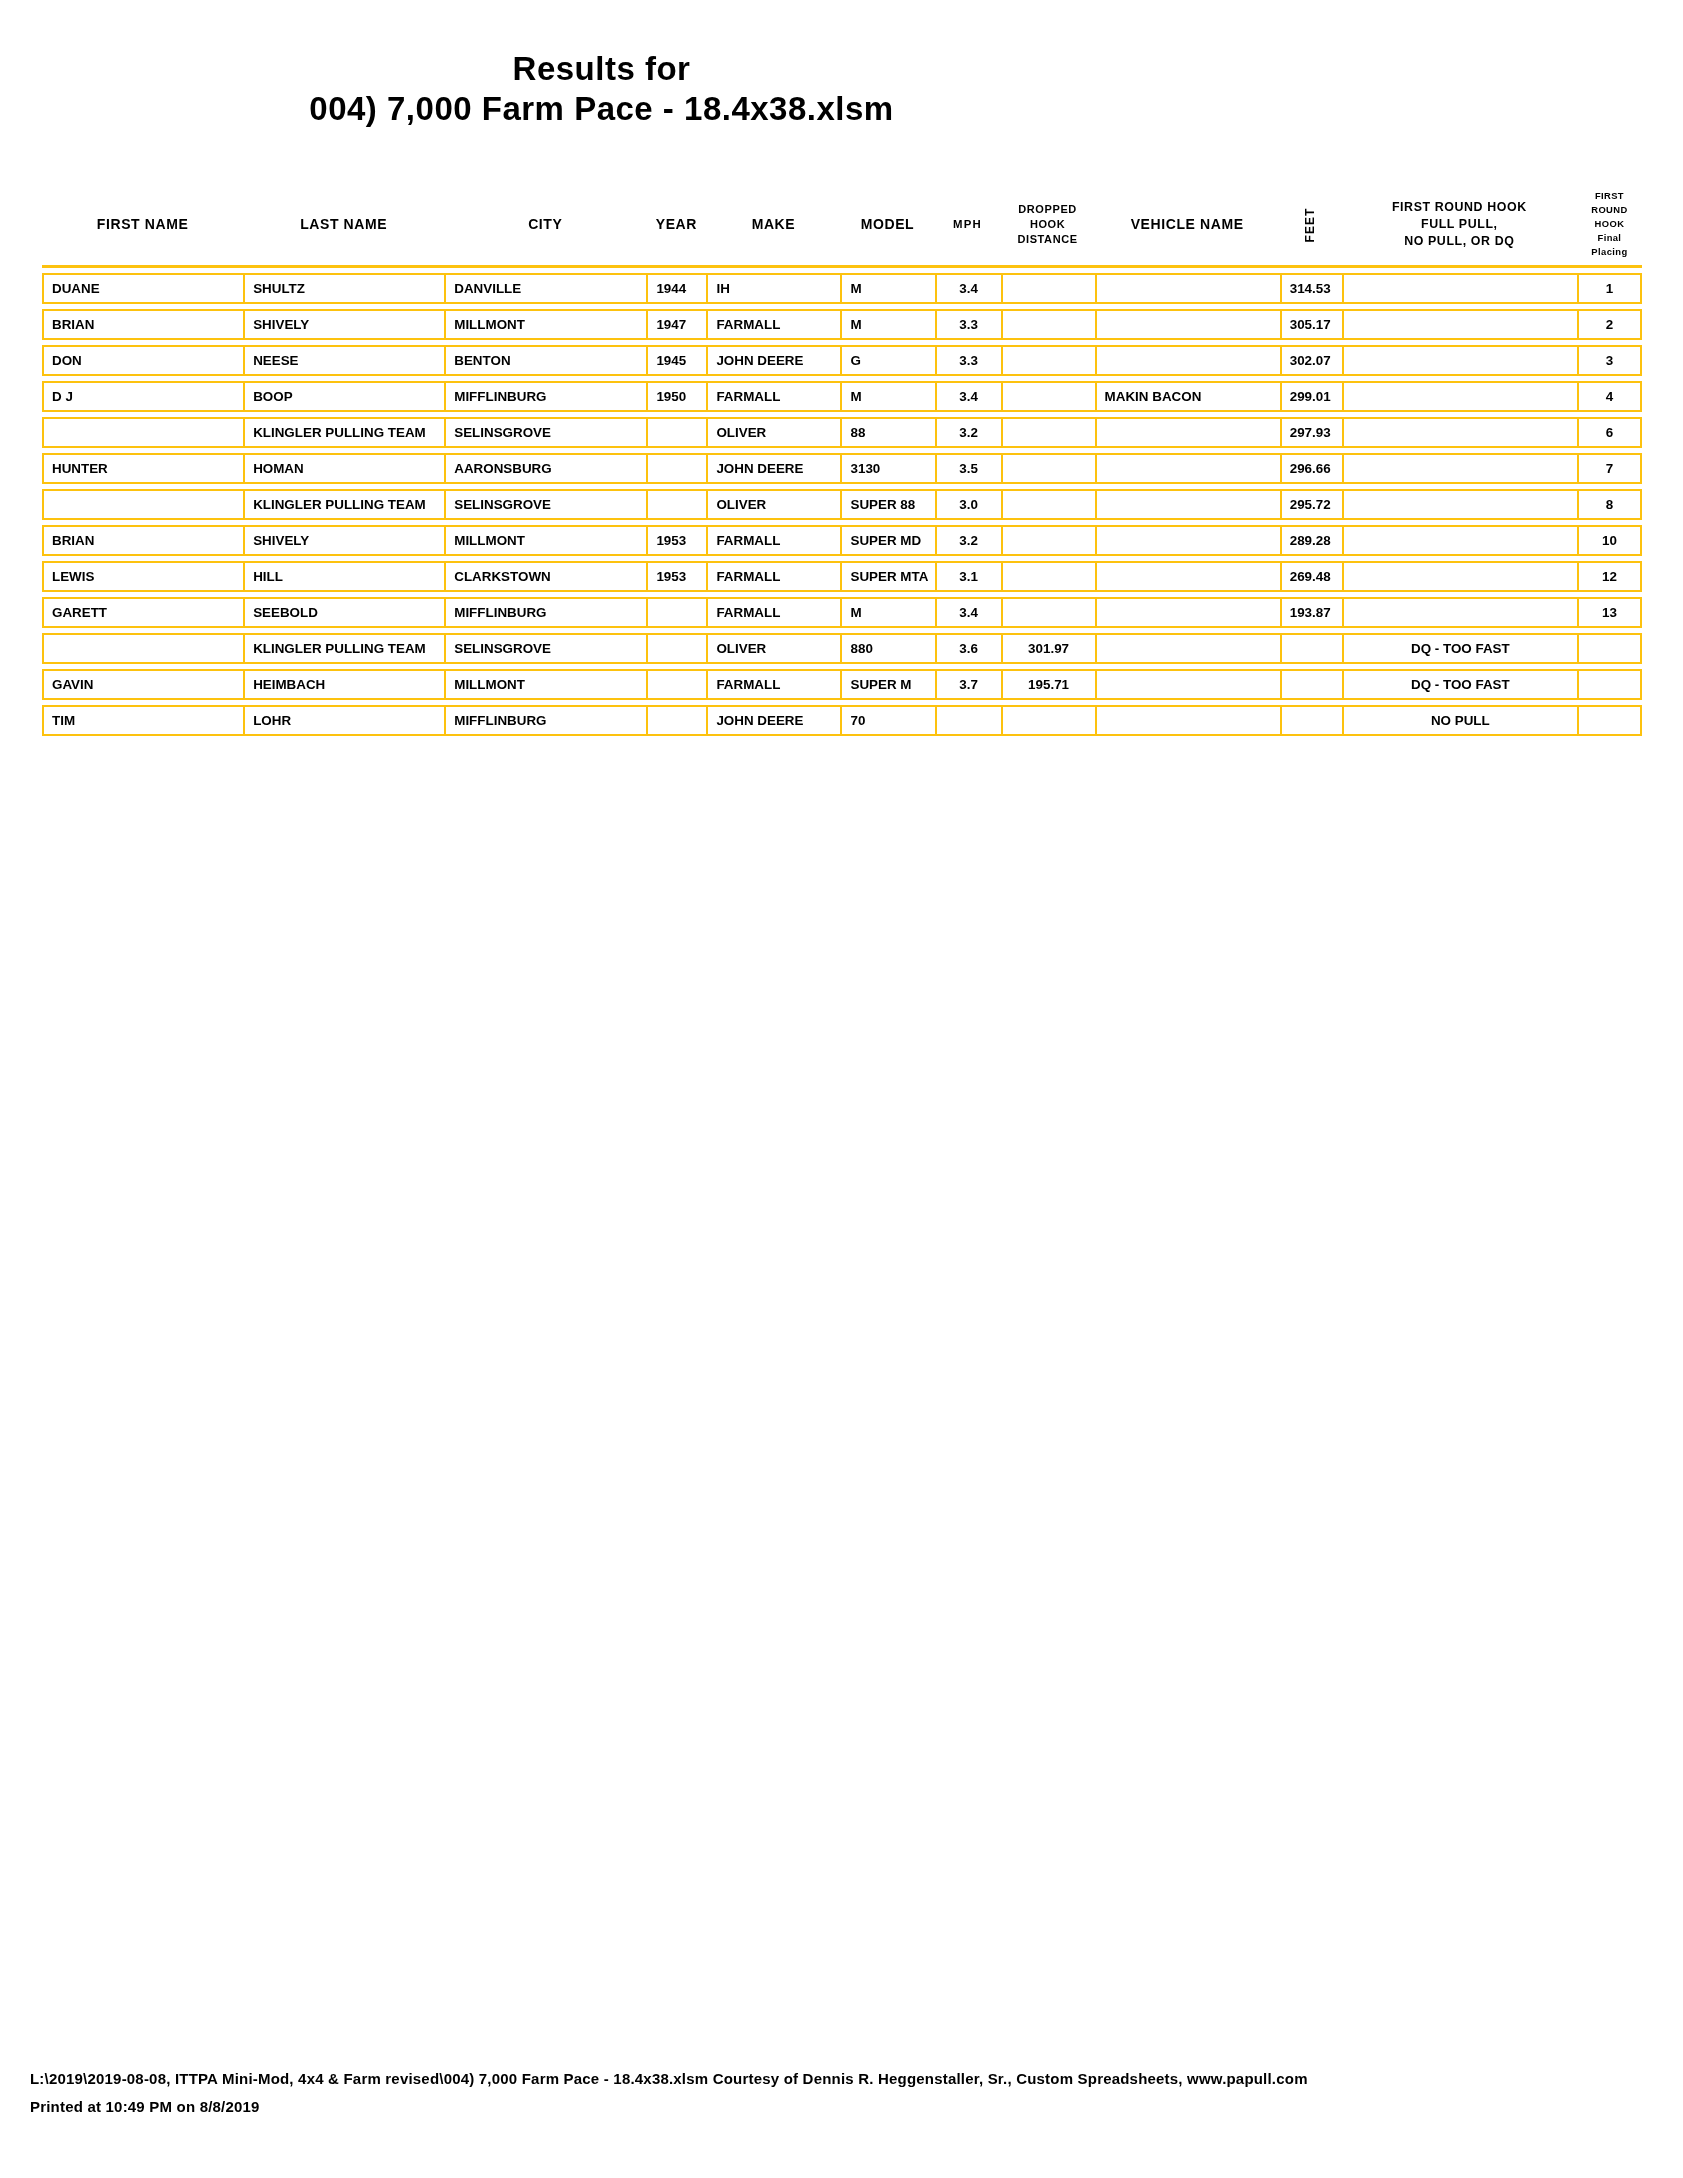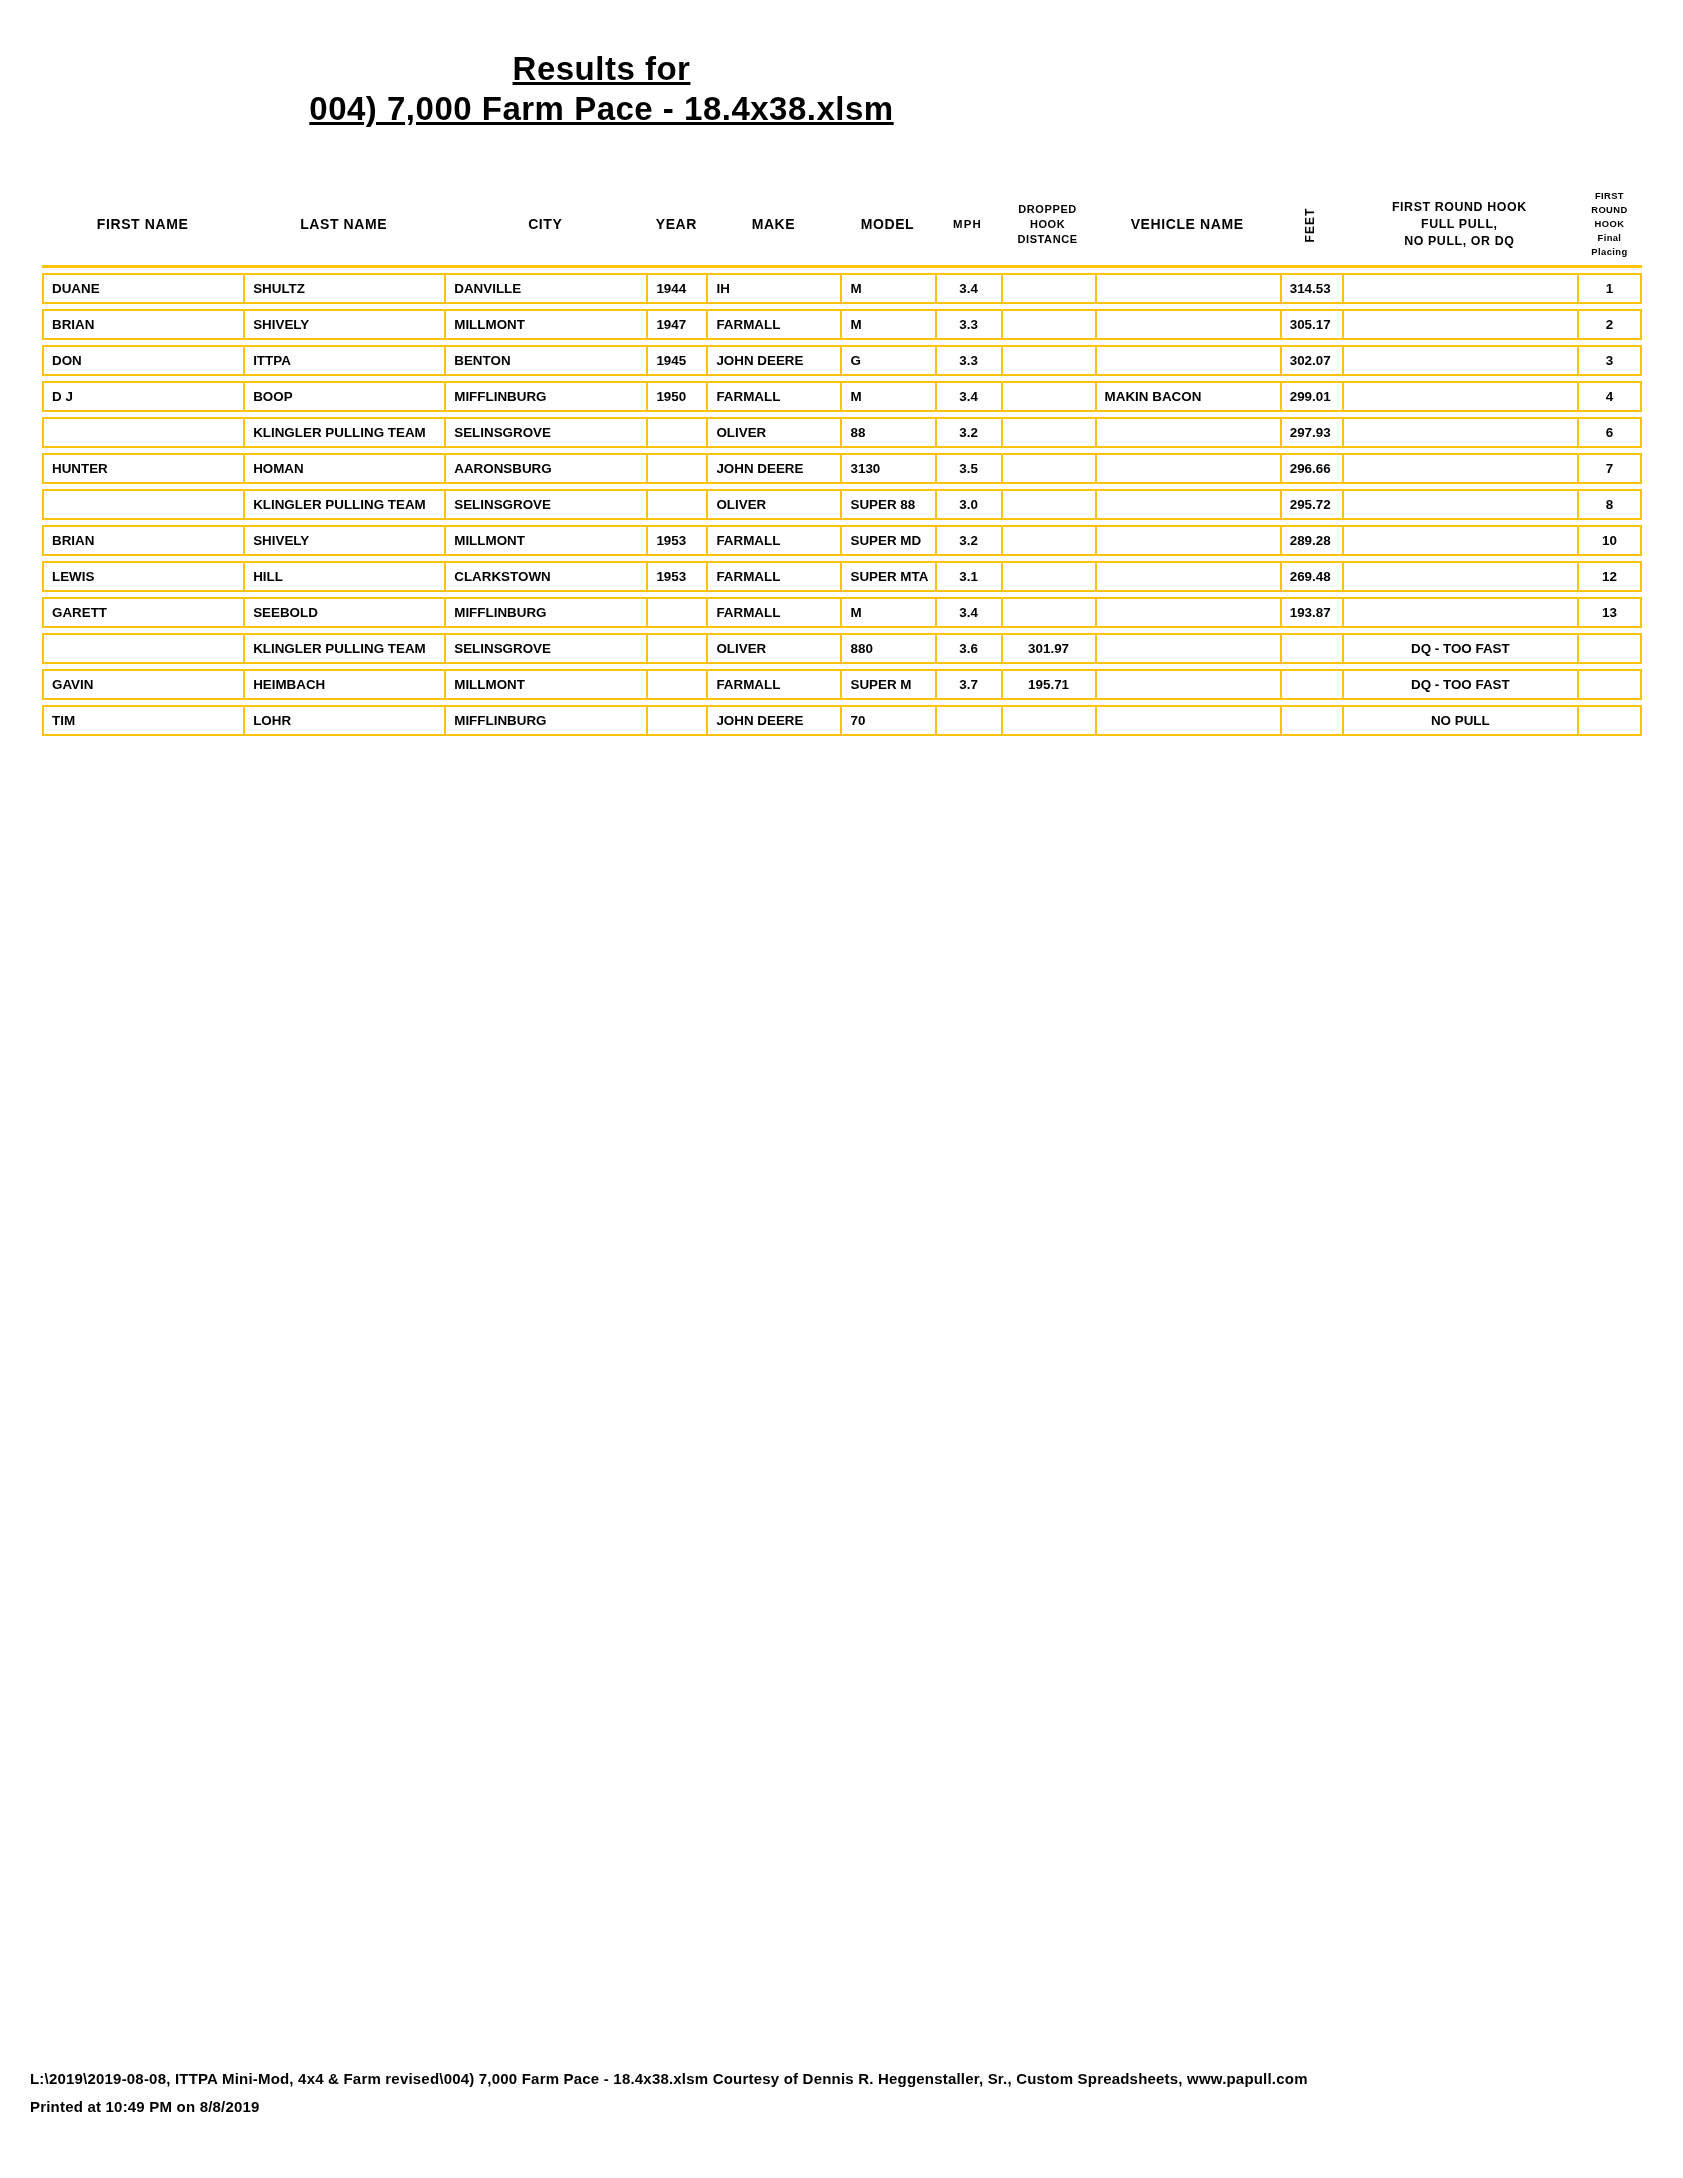--- a/index.html
+++ b/index.html
@@ -6,21 +6,21 @@
   html,body { background:#ffffff; }
   body {
     width:1683px; height:2178px;
     font-family:"Liberation Sans", sans-serif;
     color:#000;
     position:relative;
   }
   .page { position:relative; width:1683px; height:2178px; background:#fff; overflow:hidden; }
 
   
-  .title-block { position:absolute; top:50px; left:0; width:1203px; text-align:center;text-decoration:underline; }
+  .title-block { position:absolute; top:50px; left:0; width:1203px; text-align:center; }
   .title-line { font-size:33px; font-weight:bold; letter-spacing:0.5px; }
   .title-line + .title-line { margin-top:2px; }
 
   
   .results-table {
     position:absolute; left:42px; top:184px;
     border-collapse:separate; border-spacing:0 5px;
     table-layout:fixed; width:1600px;
   }
   th {
@@ -134,21 +134,21 @@
           <td class="col-model">M</td>
           <td class="col-mph align-center">3.3</td>
           <td class="col-dropped_hook_distance align-center"></td>
           <td class="col-vehicle_name"></td>
           <td class="col-feet">305.17</td>
           <td class="col-first_round_hook_result align-center"></td>
           <td class="col-first_round_hook_final_placing align-center">2</td>
         </tr>
         <tr>
           <td class="col-first_name">DON</td>
-          <td class="col-last_name">ITTPA</td>
+          <td class="col-last_name">NEESE</td>
           <td class="col-city">BENTON</td>
           <td class="col-year">1945</td>
           <td class="col-make">JOHN DEERE</td>
           <td class="col-model">G</td>
           <td class="col-mph align-center">3.3</td>
           <td class="col-dropped_hook_distance align-center"></td>
           <td class="col-vehicle_name"></td>
           <td class="col-feet">302.07</td>
           <td class="col-first_round_hook_result align-center"></td>
           <td class="col-first_round_hook_final_placing align-center">3</td>

